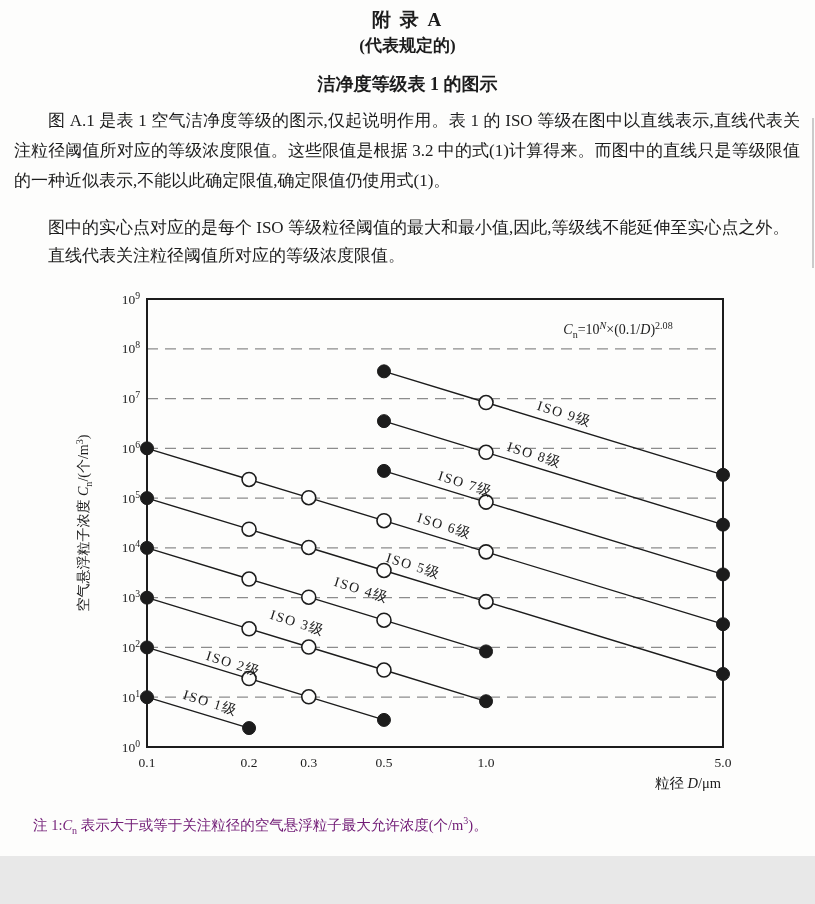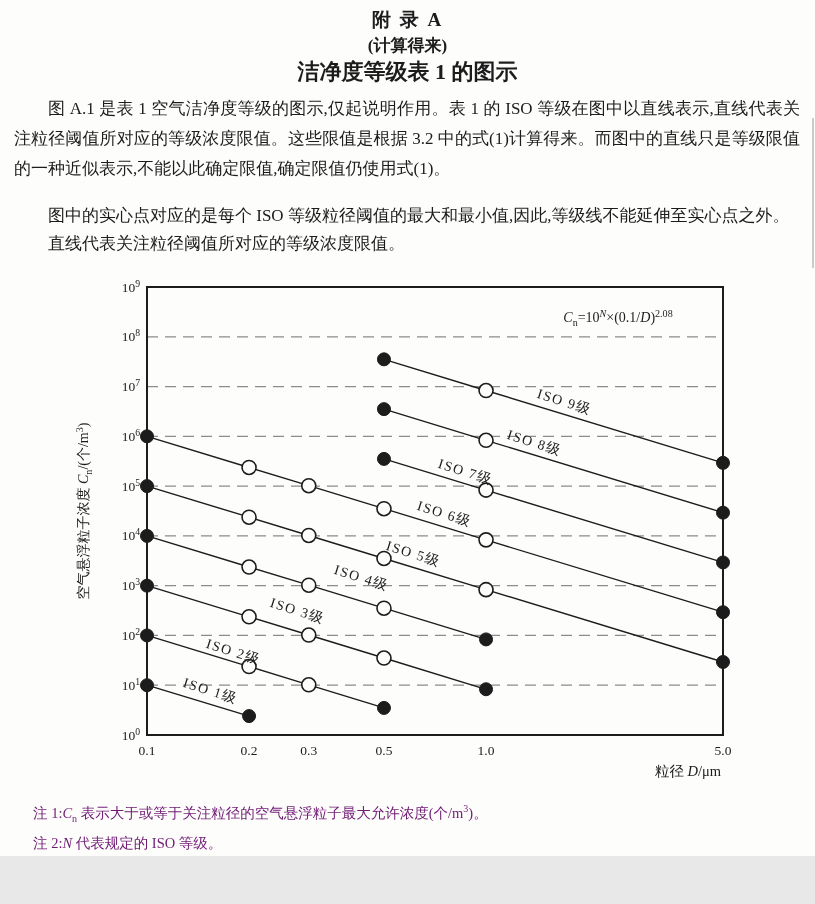--- a/index.html
+++ b/index.html
@@ -8,21 +8,21 @@
     width:815px;height:856px;
     margin:0 auto;
     background:#fdfdfc;
     overflow:hidden;
     font-family:"Liberation Serif","DejaVu Serif",serif;
     color:#1c1c1c;
   }
   .title-block{padding-top:7px;text-align:center;}
   .title-main{font-size:19px;font-weight:bold;line-height:26px;letter-spacing:2px;}
   .title-sub{font-size:17px;font-weight:bold;line-height:26px;}
-  .title-heading{font-size:22px;font-weight:bold;line-height:26px;}
+  .title-heading{font-size:18px;font-weight:bold;line-height:26px;margin-top:12px;}
   .body-text{
     margin:0 15px 0 14px;
     font-size:17px;
     line-height:30px;
     text-align:justify;
     text-indent:2em;
   }
   .p1{margin-top:9px;}
   .p2{margin-top:18px;line-height:27px;}
   .p3{margin-top:1px;line-height:27px;}
@@ -41,21 +41,21 @@
     background:#9a9a9a;opacity:.5;
   }
 </style>
 </head>
 <body>
 
 <div class="page">
 
   <div class="title-block">
     <div class="title-main">附  录  A</div>
-    <div class="title-sub">(计算得来)</div>
+    <div class="title-sub">(代表规定的)</div>
     <div class="title-heading">洁净度等级表 1 的图示</div>
   </div>
 
   <p class="body-text p1">图 A.1 是表 1 空气洁净度等级的图示,仅起说明作用。表 1 的 ISO 等级在图中以直线表示,直线代表关注粒径阈值所对应的等级浓度限值。这些限值是根据 3.2 中的式(1)计算得来。而图中的直线只是等级限值的一种近似表示,不能以此确定限值,确定限值仍使用式(1)。</p>
   <p class="body-text p2">图中的实心点对应的是每个 ISO 等级粒径阈值的最大和最小值,因此,等级线不能延伸至实心点之外。</p>
   <p class="body-text p3">直线代表关注粒径阈值所对应的等级浓度限值。</p>
 
   <div class="figure-wrap">
     <svg width="815" height="512" viewBox="0 0 815 512" xmlns="http://www.w3.org/2000/svg">
         <line x1="147" y1="410.22222222222223" x2="723" y2="410.22222222222223" stroke="#8c8c8c" stroke-width="1.3" stroke-dasharray="11 7"></line>
@@ -139,19 +139,18 @@
         <polyline points="384.0,84.3 486.0,115.5 723.0,187.9" fill="none" stroke="#1c1c1c" stroke-width="1.4"></polyline>
         <circle cx="383.9710598009593" cy="84.3498763068664" r="6.5" fill="#1c1c1c" stroke="#1c1c1c" stroke-width="1"></circle>
         <circle cx="486.0289401990407" cy="115.53163886908402" r="7" fill="#fdfdfc" stroke="#1c1c1c" stroke-width="1.6"></circle>
         <circle cx="723" cy="187.87147845348437" r="6.5" fill="#1c1c1c" stroke="#1c1c1c" stroke-width="1"></circle>
         <text x="563" y="131" text-anchor="middle" transform="rotate(17.5 563 131)" font-family="&quot;Liberation Serif&quot;,&quot;DejaVu Serif&quot;,serif" font-size="14" letter-spacing="1.5" fill="#1c1c1c">ISO 9级</text>
       </svg>
   </div>
 
   <div class="notes">
     <div><span>注 1:</span><i>C</i><sub>n</sub><span> 表示大于或等于关注粒径的空气悬浮粒子最大允许浓度(个/m</span><sup>3</sup><span>)。</span></div>
-    <div><span>注 2:</span><i>N</i><span> 代表规定的 ISO 等级。</span></div>
   </div>
 
   <div class="caption">图 A.1  各 ISO 等级浓度限值图示</div>
 
   <div class="scan-edge"></div>
 </div>
 
 </body></html>

